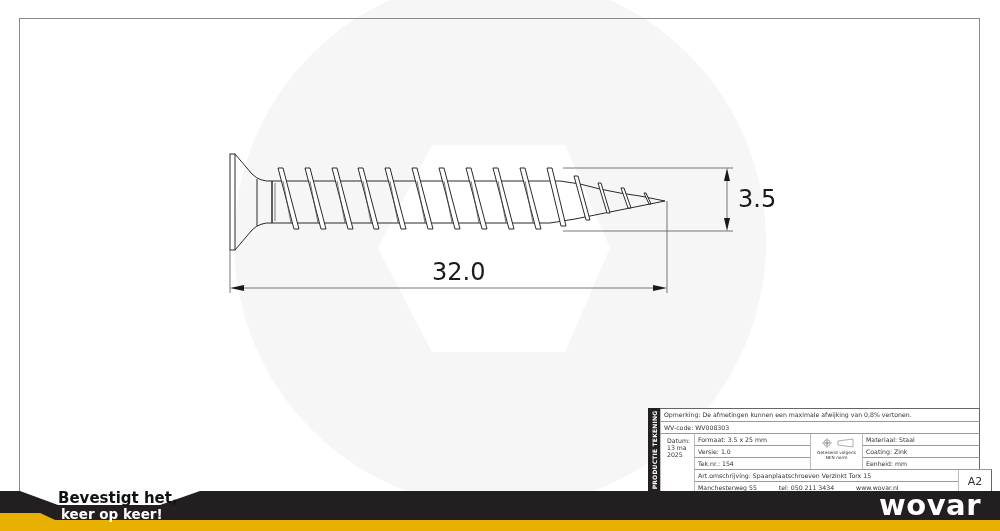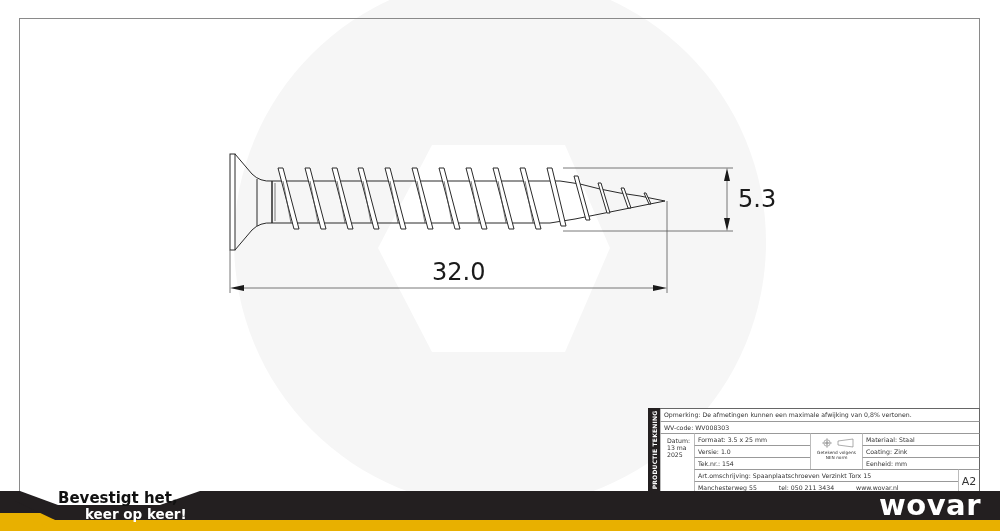--- a/index.html
+++ b/index.html
@@ -9,21 +9,21 @@
   .drawing { position: absolute; left: 0; top: 0; }
   .dim-text { position: absolute; font-family: "DejaVu Sans", sans-serif; color: #1a1a1a; font-size: 24px; }
   .tb { position: absolute; left: 648px; top: 408px; width: 332px; height: 84px; background: #fff; font-family: "DejaVu Sans", sans-serif; font-size: 6.2px; color: #333; }
   .tb-side { position: absolute; left: 0; top: 0; width: 12px; height: 84px; background: #231f20; }
   .tb-side span { position: absolute; left: 6px; top: 42px; transform: translate(-50%,-50%) rotate(-90deg); color: #fff; font-weight: bold; font-size: 6px; white-space: nowrap; letter-spacing: 0.2px; }
   .cell { position: absolute; box-sizing: border-box; border-top: 1px solid #999; border-left: 1px solid #bbb; padding-left: 3px; line-height: 11px; white-space: nowrap; overflow: hidden; }
   .tb-outer { position: absolute; left: 12px; top: 0; width: 320px; height: 84px; border-top: 1px solid #666; box-sizing: border-box; }
   .banner { position: absolute; left: 0; top: 491px; width: 1000px; height: 40px; }
   .slogan { position: absolute; color: #fff; font-weight: bold; font-family: "DejaVu Sans", sans-serif; white-space: nowrap; }
   .slogan1 { left: 58px; top: 489px; color: #111; font-size: 15px; }
-  .slogan2 { left: 61px; top: 506px; font-size: 13.5px; margin-left: 24px; }
+  .slogan2 { left: 61px; top: 506px; font-size: 13.5px; }
   .logo { position: absolute; left: 879px; top: 490px; color: #fff; font-weight: bold; font-size: 29px; font-family: "DejaVu Sans", sans-serif; letter-spacing: 0.5px; line-height: 30px; }
 </style>
 </head>
 <body>
 
 <svg class="watermark" width="1000" height="531" viewBox="0 0 1000 531">
   <circle cx="500" cy="242" r="266" fill="#f6f6f6"></circle>
   <polygon points="432,145 565,145 610,248 565,352 432,352 378,248" fill="#ffffff"></polygon>
 </svg>
 
@@ -86,21 +86,21 @@
   </g>
   <g fill="#1a1a1a">
     <polygon points="230,288 244,285 244,291"></polygon>
     <polygon points="667,288 653,285 653,291"></polygon>
     <polygon points="727,168 724,181 730,181"></polygon>
     <polygon points="727,231 724,218 730,218"></polygon>
   </g>
 </svg>
 
 <div class="dim-text" style="left:432px; top:258px;">32.0</div>
-<div class="dim-text" style="left:738px; top:185px;">5.3</div>
+<div class="dim-text" style="left:738px; top:185px;">3.5</div>
 
 <div class="tb">
   <div class="tb-side">
     <span>PRODUCTIE TEKENING</span>
   </div>
   <div class="tb-outer">
     <div class="cell" style="left:0; top:0; width:320px; height:12px; border-top:none; border-right:1px solid #666;">
       <span>Opmerking: De afmetingen kunnen een maximale afwijking van 0,8% vertonen.</span>
     </div>
     <div class="cell" style="left:0; top:12px; width:320px; height:12px; border-right:1px solid #666;">
@@ -141,21 +141,21 @@
       <span>Eenheid: mm</span>
     </div>
     <div class="cell" style="left:34px; top:60px; width:264px; height:12px;">
       <span>Art.omschrijving:  Spaanplaatschroeven Verzinkt Torx 15</span>
     </div>
     <div class="cell" style="left:34px; top:72px; width:264px; height:12px;">
       <span>Manchesterweg 55</span>
       <span style="margin-left:20px;">tel: 050 211 3434</span>
       <span style="margin-left:20px;">www.wovar.nl</span>
     </div>
-    <div class="cell" style="left:298px; top:60px; width:22px; height:24px; font-size:11px; line-height:24px; text-align:center; padding-left:0; border-right:1px solid #666;">
+    <div class="cell" style="left:298px; top:60px; width:34px; height:24px; font-size:11px; line-height:24px; text-align:center; padding-left:0; border-right:1px solid #666;">
       <span>A2</span>
     </div>
   </div>
 </div>
 
 <svg class="banner" width="1000" height="40" viewBox="0 0 1000 40">
   <rect x="0" y="0" width="1000" height="40" fill="#231f20"></rect>
   <polygon points="0,22 1000,22 1000,40 0,40" fill="#e8b000"></polygon>
   <polygon points="0,22 18,22 55,40 0,40" fill="#e8b000"></polygon>
   <polygon points="50,22 1000,22 1000,40 50,40" fill="#e8b000"></polygon>

